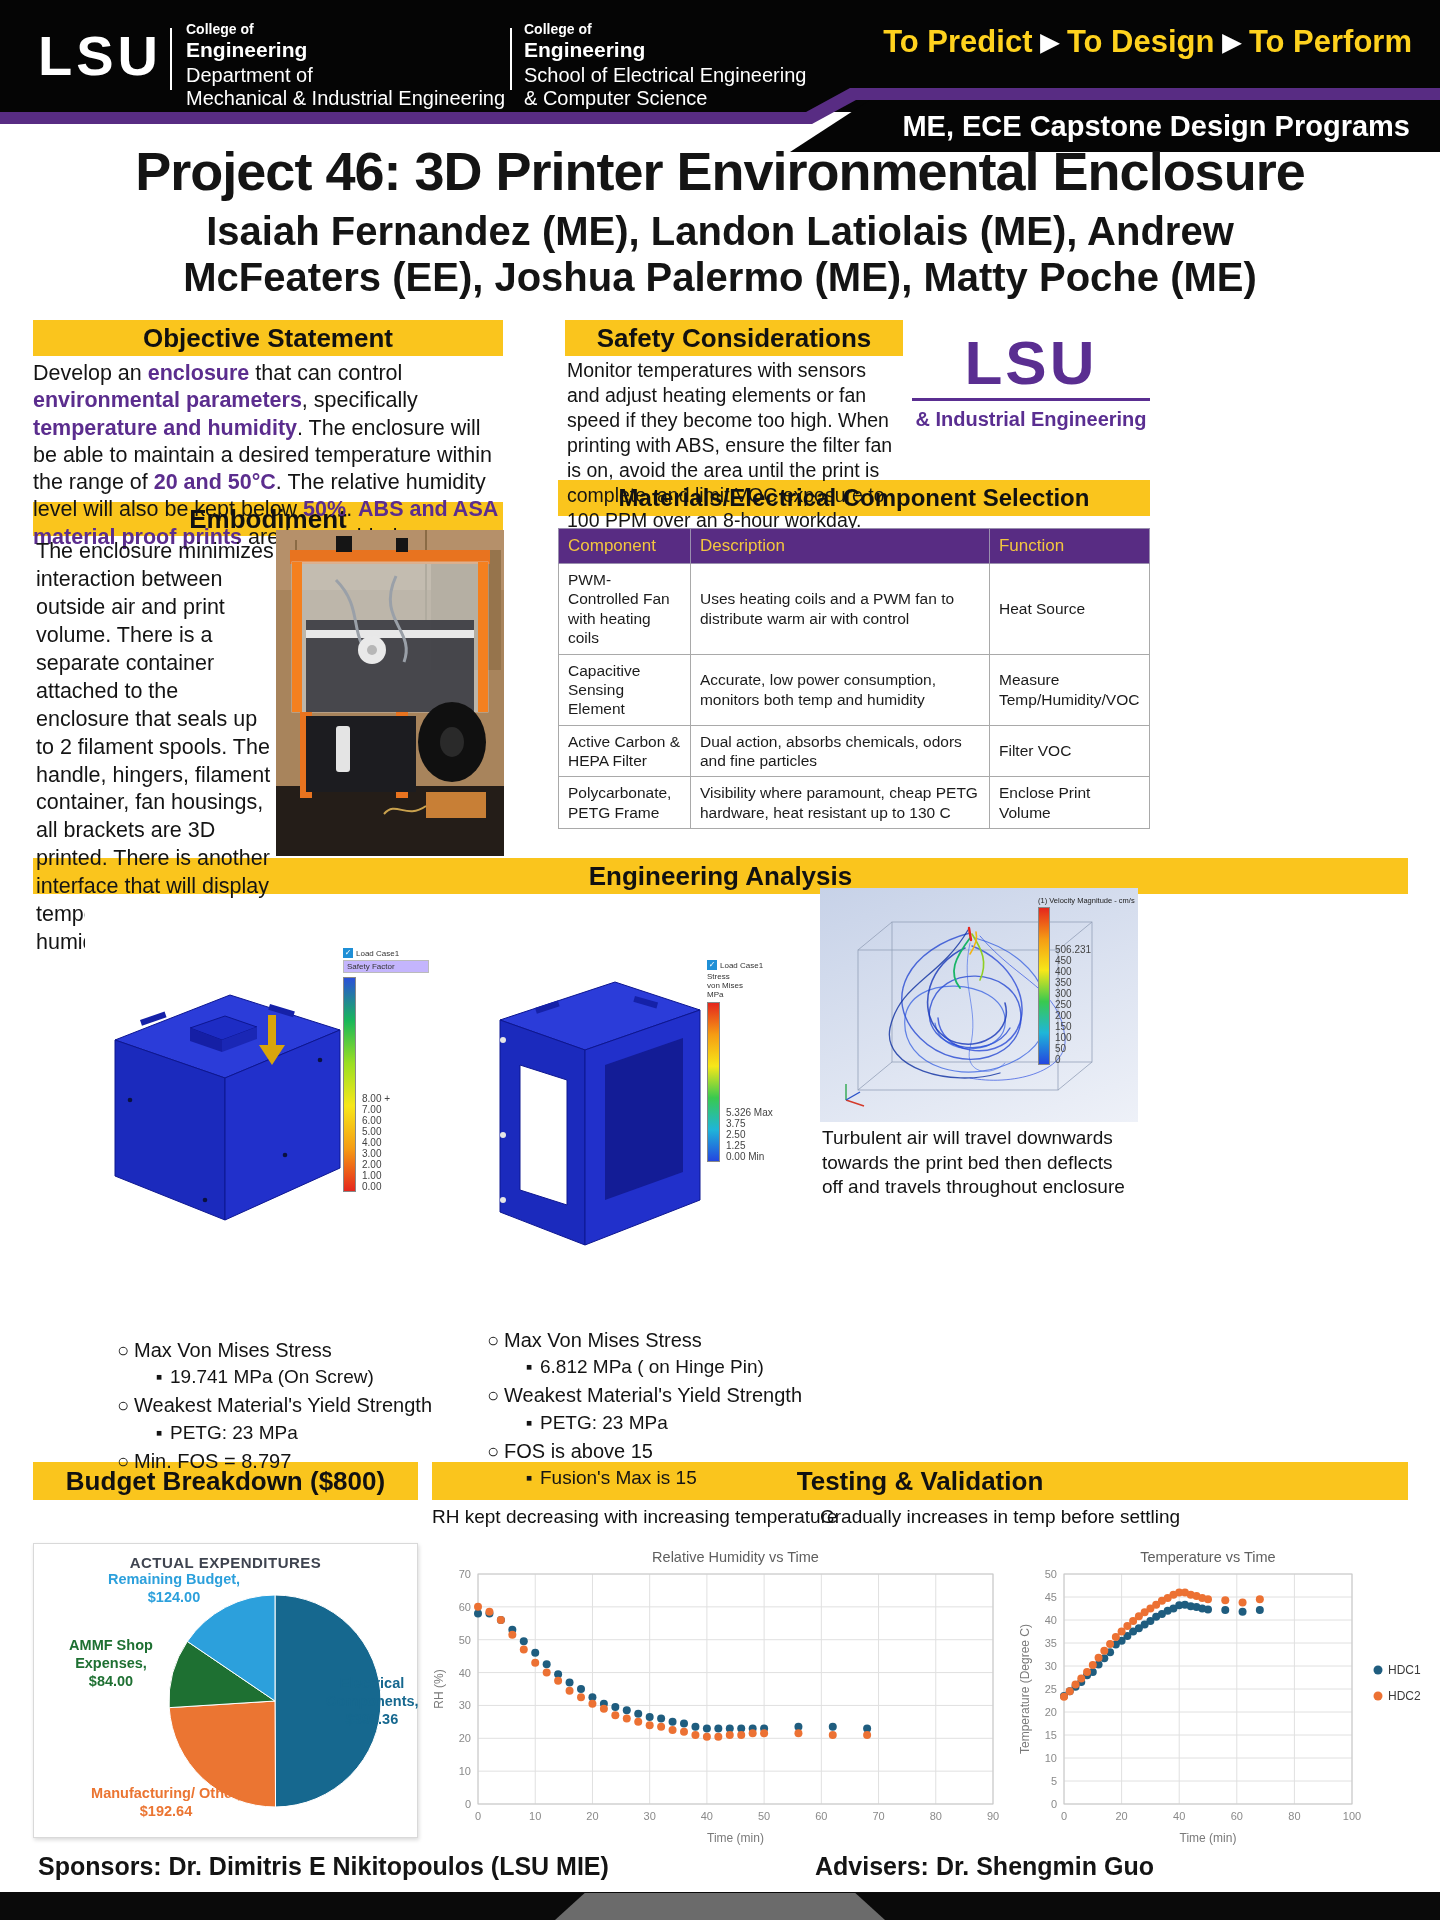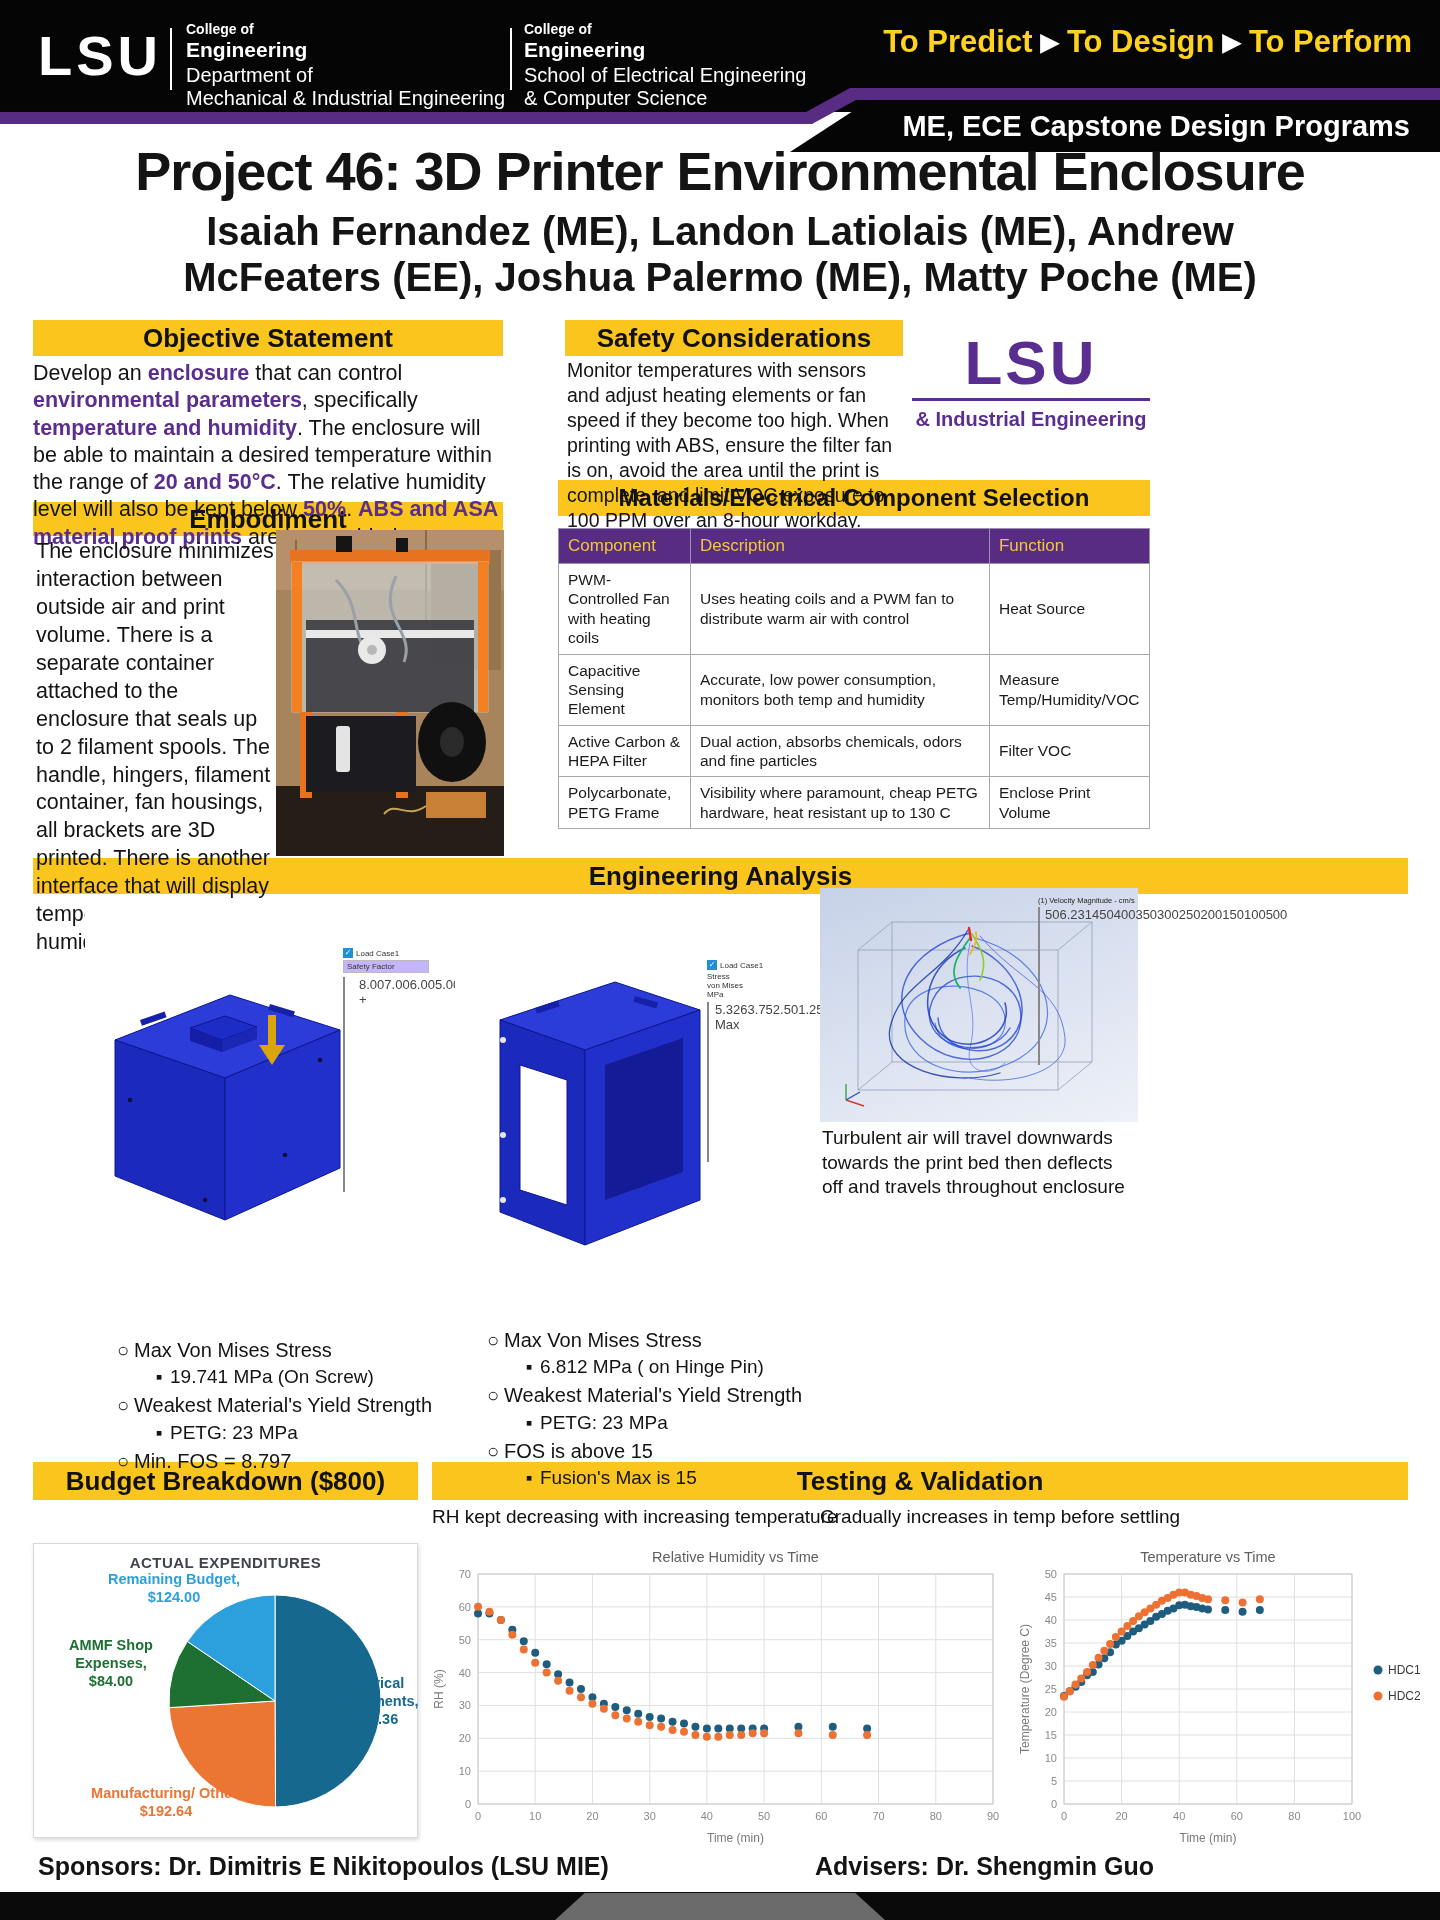--- a/index.html
+++ b/index.html
@@ -55,21 +55,21 @@
 
   
   .panel{background:#fff;}
   .fea-legend{position:absolute;font-size:8px;color:#333;}
   .legend-row{display:flex;align-items:center;margin-bottom:2px;}
   .chk{width:10px;height:10px;background:#1F8FD6;color:#fff;font-size:8px;line-height:10px;text-align:center;margin-right:3px;}
   .legend-box{border:1px solid #bbb;padding:1px 3px;margin-bottom:2px;background:#c4b5fd;}
   .cbar{width:13px;border:1px solid #888;}
   .cbar-grad1{background:linear-gradient(to bottom,#2b50d8,#19b75a,#9adf22,#f7e719,#f59c14,#e5261d);}
   .cbar-grad2{background:linear-gradient(to bottom,#e5261d,#f59c14,#f7e719,#39c94f,#1fb6d8,#2446e0);}
-  .ticks-col{display:flex;flex-direction:row;justify-content:space-between;font-size:13px;color:#444;}
+  .ticks-col{display:flex;flex-direction:column;justify-content:flex-end;font-size:10px;color:#444;}
   .bullets{font-size:20px;line-height:1.42;}
   .bullet{display:flex;}
   .bullet .marker{width:22px;text-align:center;flex:0 0 22px;}
   .bullet.l1{margin-left:12px;}
   .bullet.l2{margin-left:48px;font-size:19px;}
   .cfd-caption{left:822px;top:1126px;width:312px;font-size:19px;line-height:1.3;}
   .cfd-bar-title{font-size:7.5px;color:#222;white-space:nowrap;margin-bottom:2px;}
 
   
   .cap{font-size:19px;color:#101010;}
@@ -225,21 +225,21 @@
       <circle cx="120" cy="300" r="2.3" fill="#0a1140"></circle>
       <circle cx="200" cy="255" r="2.3" fill="#0a1140"></circle>
       <circle cx="235" cy="160" r="2.3" fill="#0a1140"></circle>
     </svg>
     <div class="fea-legend" style="left:258px;top:48px;width:86px;">
       <div class="legend-row">
           <span class="chk">✓</span>
           <span>Load Case1</span>
         </div>
       <div class="legend-box">Safety Factor</div>
-      <div style="display:flex;gap:14px;margin-top:4px;">
+      <div style="display:flex;gap:6px;margin-top:4px;">
         <div class="cbar cbar-grad1" style="height:215px;"></div>
         <div class="ticks-col" style="height:215px;">
             <div>8.00 +</div>
             <div>7.00</div>
             <div>6.00</div>
             <div>5.00</div>
             <div>4.00</div>
             <div>3.00</div>
             <div>2.00</div>
             <div>1.00</div>

